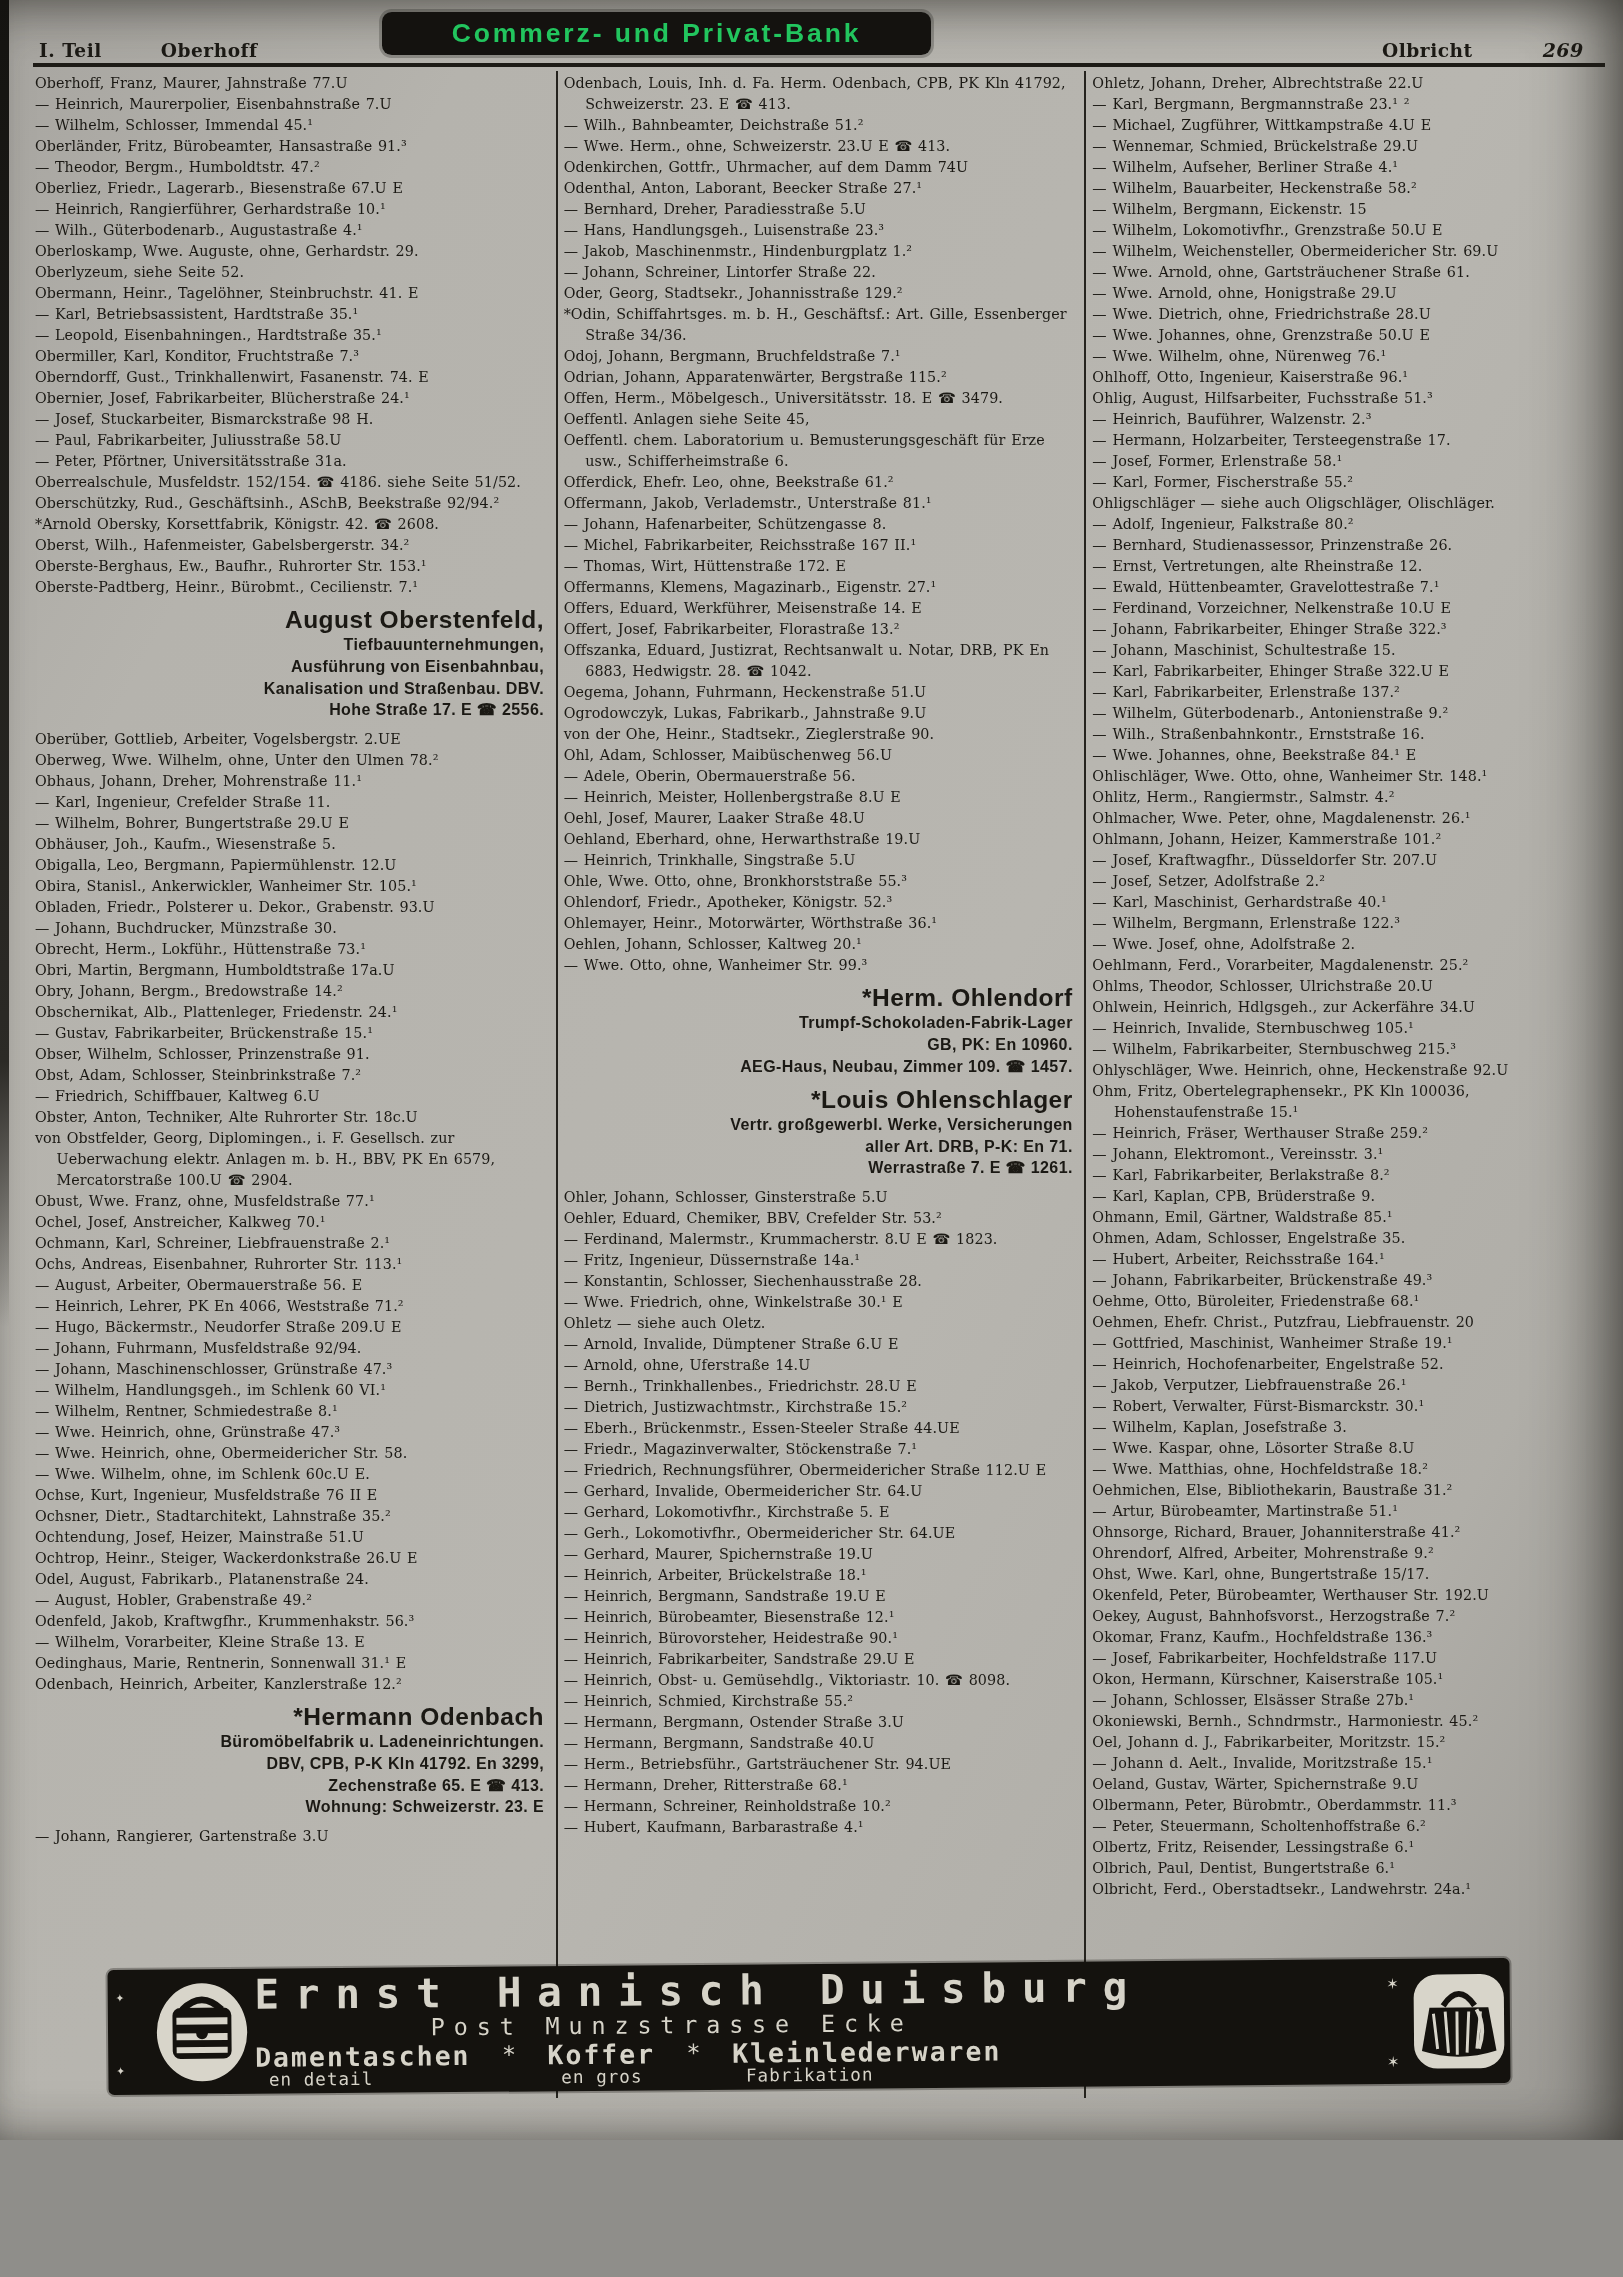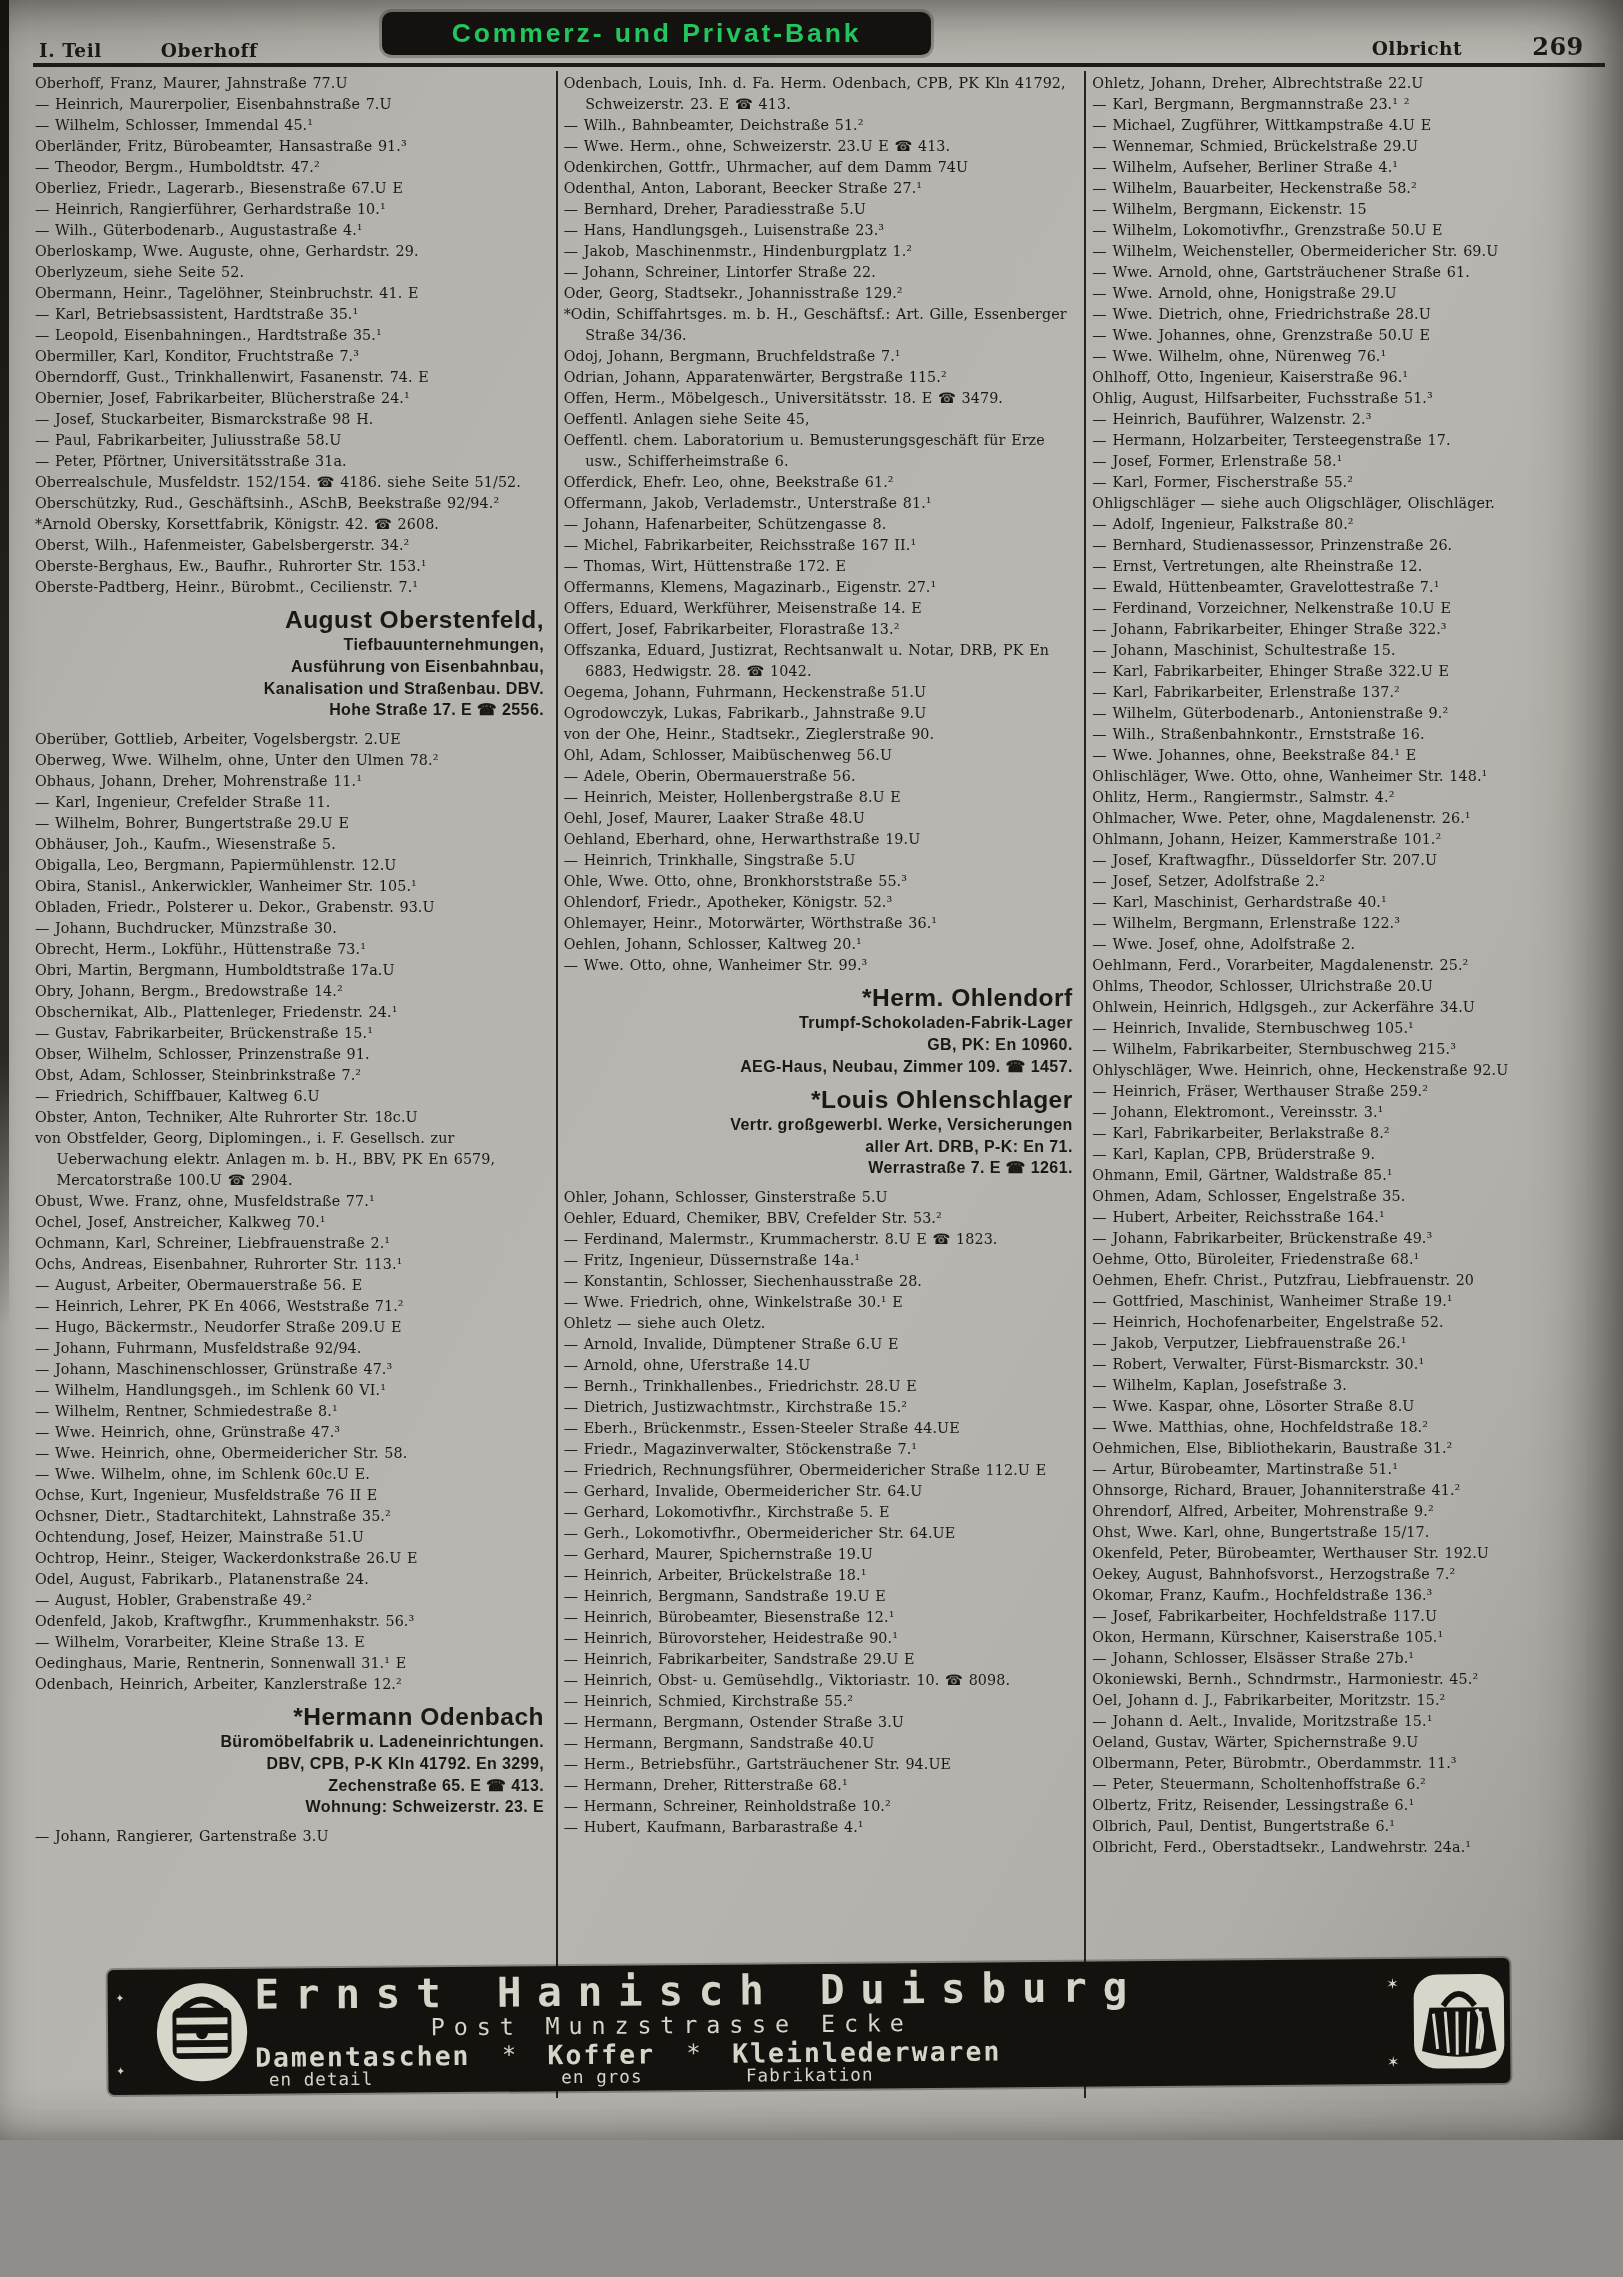--- a/index.html
+++ b/index.html
@@ -17,21 +17,21 @@
                inset 0 -25.5px 49px -29px rgba(42,40,35,.45);
   }
   .gutter-strip{position:absolute;left:0;top:0;width:8.8px;height:62%;background:linear-gradient(#141310,#2c2a26 80%,rgba(44,42,38,0));}
   
   .header{
     position:relative;height:51px;padding:9.8px 25.5px 0 39px;
     display:flex;align-items:flex-end;justify-content:space-between;
   }
   .header-left,.header-right{display:flex;gap:59px;align-items:baseline;font-weight:bold;font-size:18.6px;letter-spacing:0.5px;}
   .header-right{gap:70px;padding-right:13.7px;}
-  .page-number{font-size:24px;}
+  .page-number{font-size:19px;font-style:italic;}
   .banner{
     position:absolute;left:382px;top:11.8px;width:549px;height:43px;
     background:#14120f;border-radius:9.8px;
     display:flex;align-items:center;justify-content:center;
     box-shadow:0 0 0 2.9px rgba(20,18,15,.25);
   }
   .banner span{
     color:#22c55e;font-family:"Liberation Sans",sans-serif;font-weight:bold;
     font-size:26.5px;letter-spacing:2.9px;
   }
@@ -302,20 +302,21 @@
         <p class="entry">— Josef, Setzer, Adolfstraße 2.²</p>
         <p class="entry">— Karl, Maschinist, Gerhardstraße 40.¹</p>
         <p class="entry">— Wilhelm, Bergmann, Erlenstraße 122.³</p>
         <p class="entry">— Wwe. Josef, ohne, Adolfstraße 2.</p>
         <p class="entry">Oehlmann, Ferd., Vorarbeiter, Magdalenenstr. 25.²</p>
         <p class="entry">Ohlms, Theodor, Schlosser, Ulrichstraße 20.U</p>
         <p class="entry">Ohlwein, Heinrich, Hdlgsgeh., zur Ackerfähre 34.U</p>
         <p class="entry">— Heinrich, Invalide, Sternbuschweg 105.¹</p>
         <p class="entry">— Wilhelm, Fabrikarbeiter, Sternbuschweg 215.³</p>
         <p class="entry">Ohlyschläger, Wwe. Heinrich, ohne, Heckenstraße 92.U</p>
+        <p class="entry">Ohm, Fritz, Obertelegraphensekr., PK Kln 100036, Hohenstaufenstraße 15.¹</p>
         <p class="entry">— Heinrich, Fräser, Werthauser Straße 259.²</p>
         <p class="entry">— Johann, Elektromont., Vereinsstr. 3.¹</p>
         <p class="entry">— Karl, Fabrikarbeiter, Berlakstraße 8.²</p>
         <p class="entry">— Karl, Kaplan, CPB, Brüderstraße 9.</p>
         <p class="entry">Ohmann, Emil, Gärtner, Waldstraße 85.¹</p>
         <p class="entry">Ohmen, Adam, Schlosser, Engelstraße 35.</p>
         <p class="entry">— Hubert, Arbeiter, Reichsstraße 164.¹</p>
         <p class="entry">— Johann, Fabrikarbeiter, Brückenstraße 49.³</p>
         <p class="entry">Oehme, Otto, Büroleiter, Friedenstraße 68.¹</p>
         <p class="entry">Oehmen, Ehefr. Christ., Putzfrau, Liebfrauenstr. 20</p>

